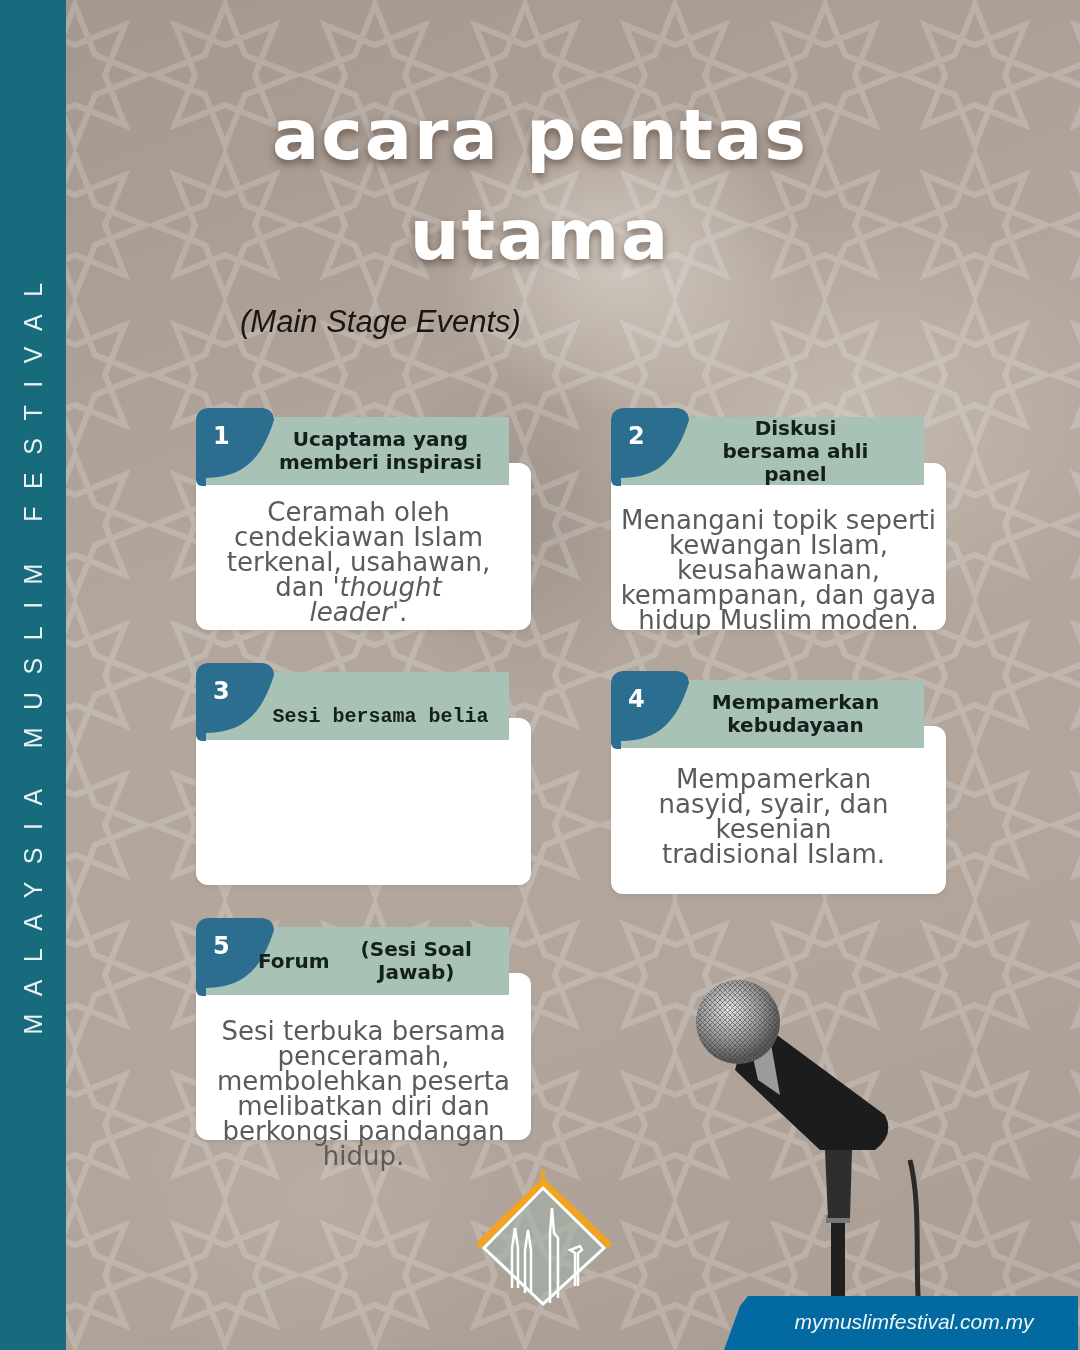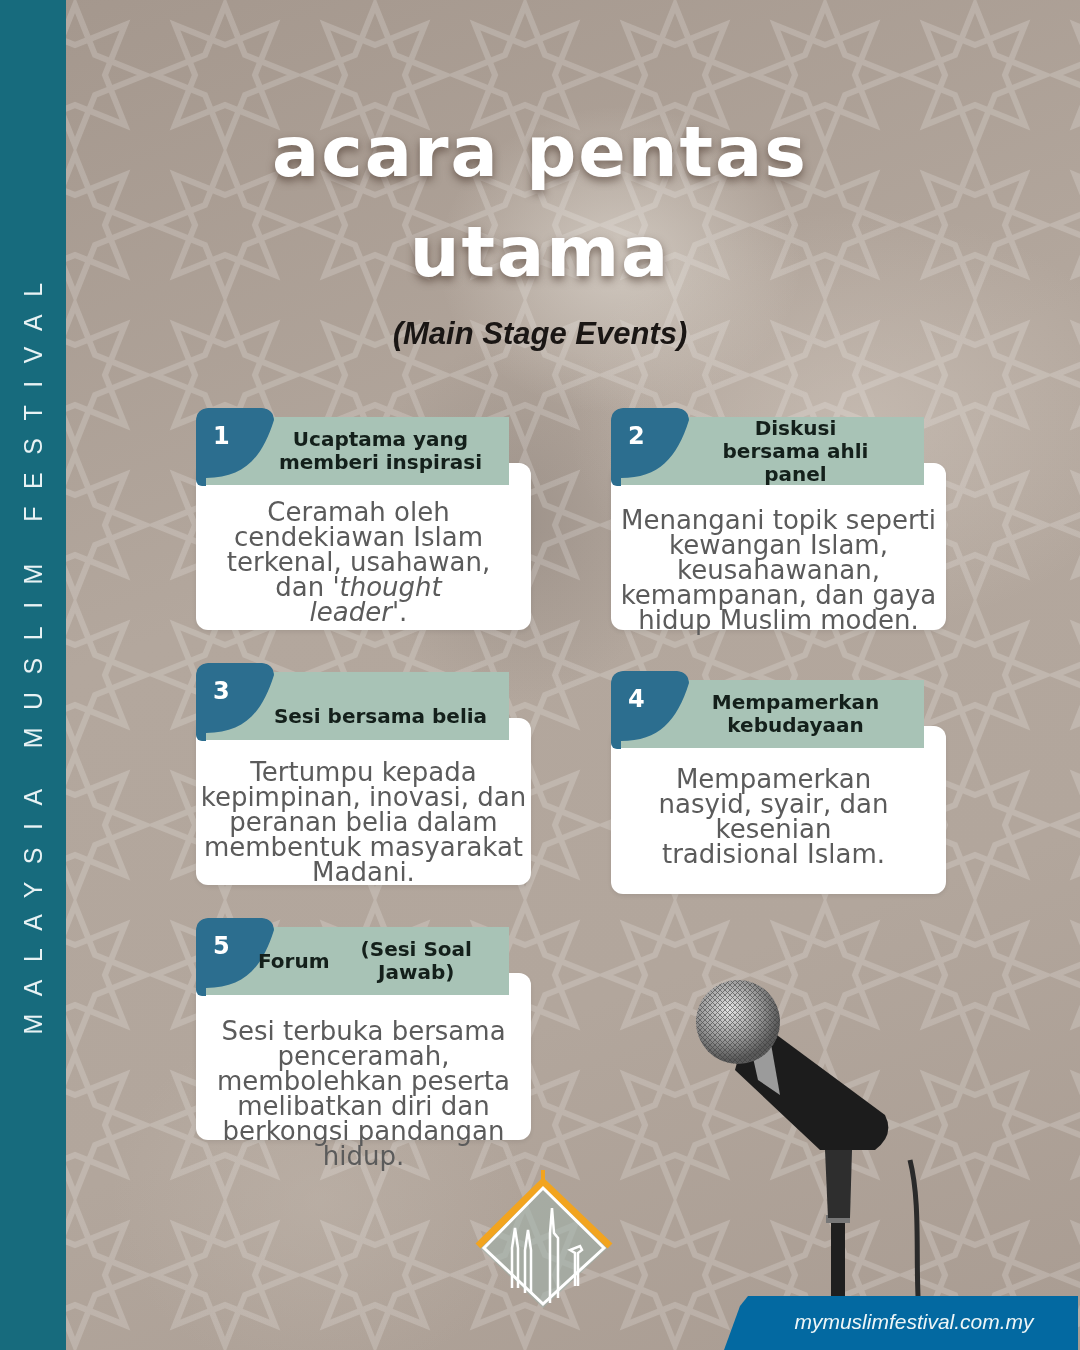--- a/index.html
+++ b/index.html
@@ -28,28 +28,28 @@
     position: absolute; left: 33px; top: 650px;
     transform: translate(-50%, -50%) rotate(-90deg);
     white-space: nowrap; color: #e8f2f4;
     font-family: "Liberation Sans", sans-serif; font-size: 25px;
     letter-spacing: 17.5px; font-weight: 400;
   }
   .title {
     position: absolute; left: 240px; width: 600px; text-align: center;
     color: #ffffff; font-family: "DejaVu Sans", sans-serif; font-weight: bold;
     text-shadow: 0 4px 8px rgba(60,40,30,0.55);
-    letter-spacing: 2px; font-size: 70px; line-height: 1; margin-top: 17px;
+    letter-spacing: 2px; font-size: 70px; line-height: 1;
   }
   .title.l1 { top: 100px; }
   .title.l2 { top: 200px; }
   .subtitle {
-    position: absolute; left: 240px; width: 600px; top: 304px; text-align: center;
-    font-family: "Liberation Sans", sans-serif; font-weight: bold; font-style: italic;
-    font-size: 31px; color: #1a1614; margin-top: 12px;
+    position: absolute; left: 240px; width: 600px; top: 304px; 
+    font-family: "Liberation Sans", sans-serif; font-weight: normal; font-style: italic;
+    font-size: 31px; color: #1a1614;
   }
   .card { position: absolute; width: 335px; }
   .card .body {
     position: absolute; left: 0; right: 0; top: 55px; bottom: 0;
     background: #ffffff; border-radius: 12px;
     box-shadow: 0 2px 4px rgba(0,0,0,0.08);
   }
   .card .band {
     position: absolute; left: 10px; width: 303px; top: 9px; height: 68px;
     background: #a8c3b6;
@@ -134,22 +134,21 @@
   <div class="num">2</div>
   <div class="head" style="padding:17px 30px; box-sizing:border-box;">Diskusi bersama ahli panel</div>
   <div class="desc" style="top:100px; left:4px; right:4px;">Menangani topik seperti kewangan Islam, keusahawanan, kemampanan, dan gaya hidup Muslim moden.</div>
 </div>
 
 <div class="card" style="left:196px; top:663px; height:222px;">
   <div class="body"></div>
   <div class="band"></div>
   <div class="badge"></div>
   <div class="num">3</div>
-  <div class="head" style="padding-top:20px; box-sizing:border-box;">Sesi bersama belia</div>
-  <div class="desc" style="top:97px; left:4px; right:4px;">Tertumpu kepada kepimpinan, inovasi, dan peranan belia dalam membentuk masyarakat Madani.</div>
+  <div class="head" style="padding-top:20px; box-sizing:border-box;font-family:Liberation Mono, monospace;">Sesi bersama belia</div>
 </div>
 
 <div class="card" style="left:611px; top:671px; height:223px;">
   <div class="body"></div>
   <div class="band"></div>
   <div class="badge"></div>
   <div class="num">4</div>
   <div class="head" style="padding:0 40px; box-sizing:border-box;">Mempamerkan kebudayaan</div>
   <div class="desc" style="top:96px; left:40px; right:50px;">Mempamerkan nasyid, syair, dan kesenian tradisional Islam.</div>
 </div>

